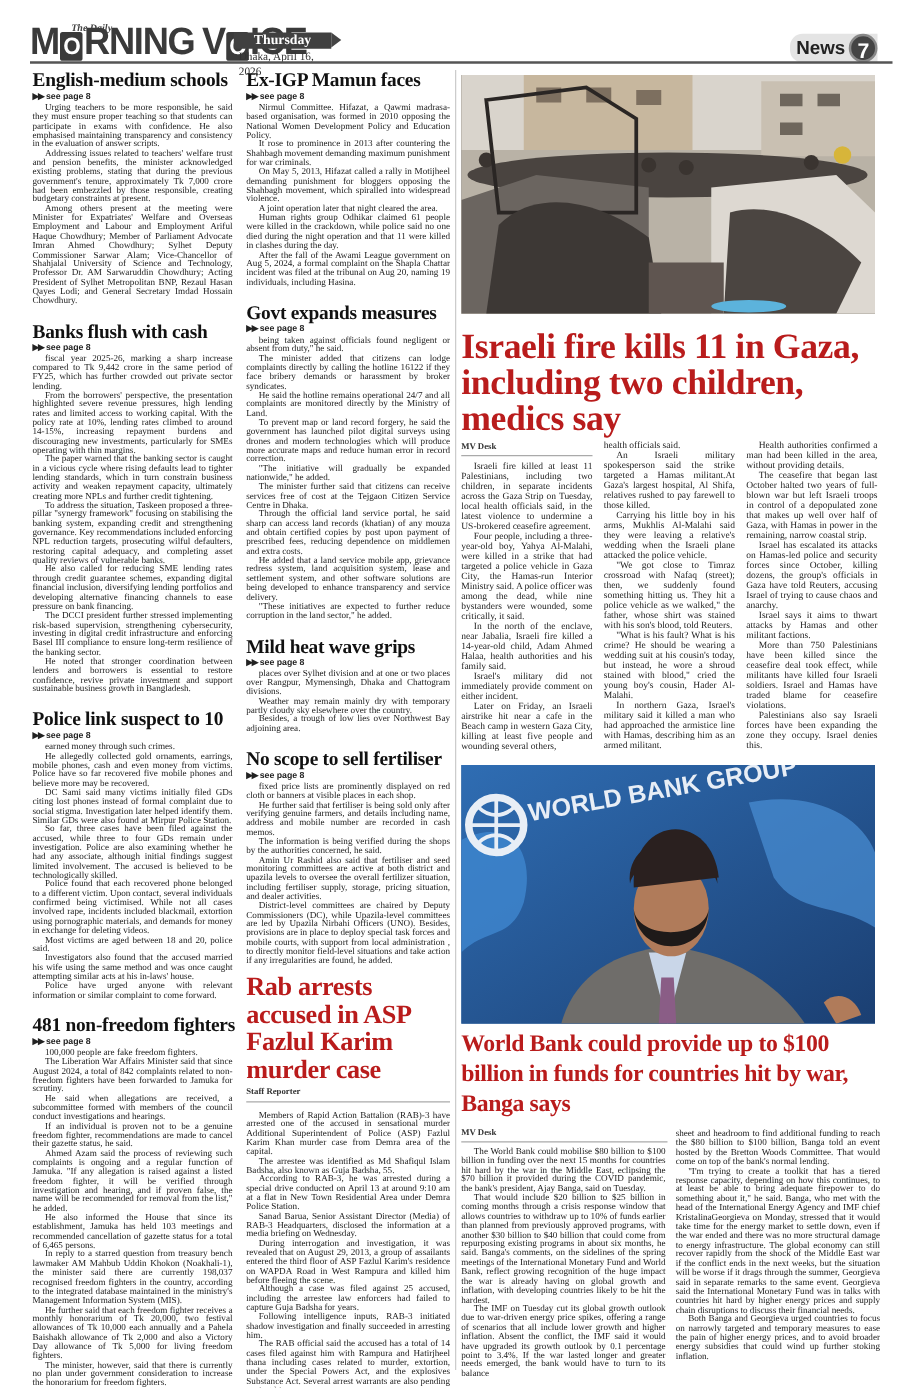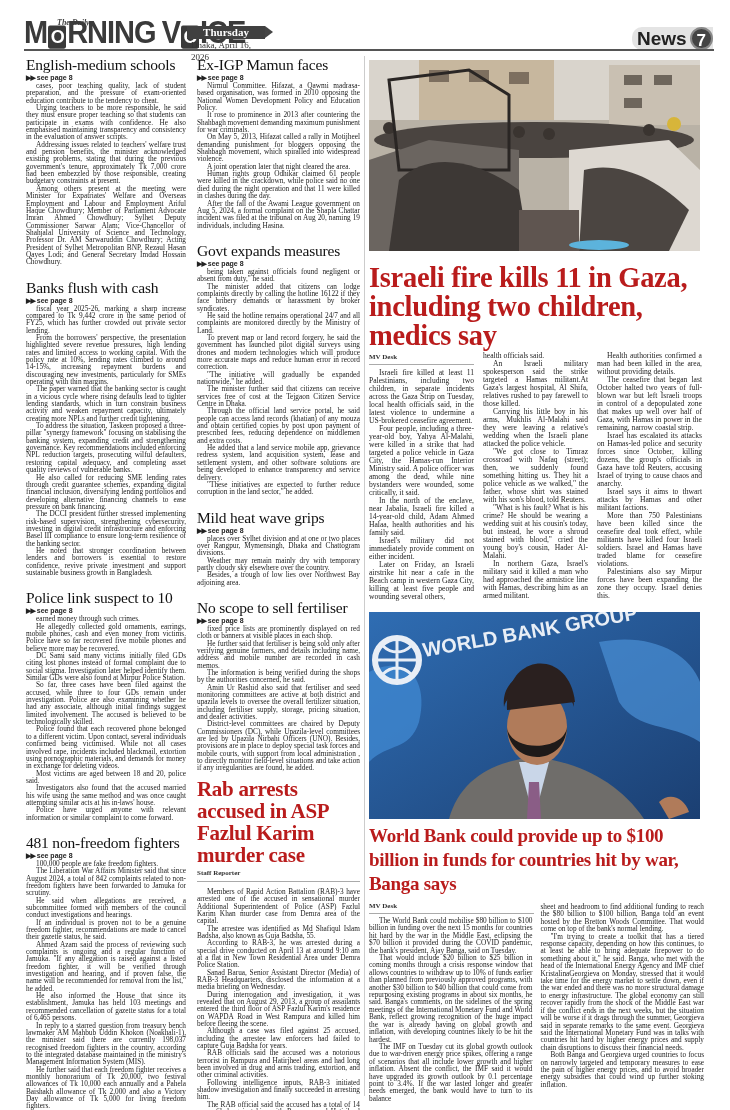--- a/index.html
+++ b/index.html
@@ -9,25 +9,25 @@
 .logo{position:absolute;left:24px;top:22px;height:26px;display:flex;align-items:flex-end}
 .logo-big{font-family:"Liberation Sans",sans-serif;font-weight:900;font-size:29px;letter-spacing:-1px;color:#3a3a3a;line-height:26px;transform:scaleY(1.05)}
 .logo-small{position:absolute;left:33px;top:-4px;font-family:"Liberation Serif",serif;font-size:8px;font-style:italic;font-weight:bold;color:#444}
 .logo-o{display:inline-block;width:18px;height:22px;background:#3a3a3a;color:#fff;text-align:center;font-size:18px;line-height:22px;border-radius:2px;margin:0 1px}
 .dateblock{position:absolute;left:187px;top:26px;width:78px}
 .dayband{background:#404040;color:#fff;font-weight:bold;font-size:11px;height:13px;line-height:13px;text-align:center;position:relative;width:78px}
 .dayband:after{content:"";position:absolute;right:-8px;top:0;border-left:8px solid #444;border-top:6.5px solid transparent;border-bottom:6.5px solid transparent}
 .dateline{font-size:9px;color:#333;padding-left:4px;line-height:12px}
 .topline{position:absolute;left:24px;top:49px;width:690px;height:2px;background:#555}
 .newsbadge{position:absolute;left:632px;top:27px;height:23px;display:flex;align-items:center;background:#e4e4e4;border-radius:10px 0 0 10px;padding-left:5px}
-.newsbadge span{font-family:"Liberation Sans",sans-serif;font-weight:bold;font-size:19px;color:#222}
+.newsbadge span{font-family:"Liberation Sans",sans-serif;font-weight:bold;font-size:15px;color:#222}
 .pagecircle{width:23px;height:23px;border-radius:50%;background:#444;color:#fff;font-family:"Liberation Sans",sans-serif;font-weight:bold;font-size:17px;text-align:center;line-height:23px;margin-left:3px;border:2px solid #888}
 .col{position:absolute;font-size:7.3px;line-height:7.35px;text-align:justify}
 .col p{text-indent:10px}
-.hl{font-weight:normal;font-size:15.5px;line-height:16px;color:#111;text-align:left;margin-top:3px;white-space:nowrap;letter-spacing:-0.2px}
+.hl{font-weight:bold;font-size:15.5px;line-height:16px;color:#111;text-align:left;margin-top:3px;white-space:nowrap;letter-spacing:-0.2px}
 .see{font-family:"Liberation Sans",sans-serif;font-weight:bold;font-size:7px;color:#222;line-height:9px}
 .see i{font-style:normal;letter-spacing:-1px}
 .gap{height:11px}
 .bighl{font-weight:bold;color:#b91c1c;line-height:1.03;letter-spacing:-0.3px}
 .byline{font-weight:bold;font-size:7px;color:#333;line-height:9px}
 .rule{height:1px;background:#aaa;margin:3px 0 6px}
 .photo1{position:absolute;left:369px;top:60px;width:331px;height:191px;overflow:hidden;background:#8a8680}
 .photo2{position:absolute;left:369px;top:612px;width:331px;height:207px;overflow:hidden;background:#2b5f9a}
 .cols3{position:absolute;display:grid;grid-template-columns:1fr 1fr 1fr;column-gap:9px;font-size:7.6px;line-height:8px;text-align:justify}
 .cols3 p{text-indent:10px}
@@ -52,21 +52,20 @@
     <span>News</span>
     <div class="pagecircle">7</div>
   </div>
   <div class="topline"></div>
 </div>
 
 <div class="col" style="left:26px;top:54px;width:160px">
   <article>
     <h2 class="hl">English-medium schools</h2>
     <div class="see"><i>▶▶</i> <span>see page 8</span></div>
-    <p>cases, poor teaching quality, lack of student preparation, and the pressure of exam-oriented education contribute to the tendency to cheat.</p>
     <p>Urging teachers to be more responsible, he said they must ensure proper teaching so that students can participate in exams with confidence. He also emphasised maintaining transparency and consistency in the evaluation of answer scripts.</p>
     <p>Addressing issues related to teachers' welfare trust and pension benefits, the minister acknowledged existing problems, stating that during the previous government's tenure, approximately Tk 7,000 crore had been embezzled by those responsible, creating budgetary constraints at present.</p>
     <p>Among others present at the meeting were Minister for Expatriates' Welfare and Overseas Employment and Labour and Employment Ariful Haque Chowdhury; Member of Parliament Advocate Imran Ahmed Chowdhury; Sylhet Deputy Commissioner Sarwar Alam; Vice-Chancellor of Shahjalal University of Science and Technology, Professor Dr. AM Sarwaruddin Chowdhury; Acting President of Sylhet Metropolitan BNP, Rezaul Hasan Qayes Lodi; and General Secretary Imdad Hossain Chowdhury.</p>
   </article>
   <div class="gap"></div>
   <article>
     <h2 class="hl">Banks flush with cash</h2>
     <div class="see"><i>▶▶</i> <span>see page 8</span></div>
     <p>fiscal year 2025-26, marking a sharp increase compared to Tk 9,442 crore in the same period of FY25, which has further crowded out private sector lending.</p>
     <p>From the borrowers' perspective, the presentation highlighted severe revenue pressures, high lending rates and limited access to working capital. With the policy rate at 10%, lending rates climbed to around 14-15%, increasing repayment burdens and discouraging new investments, particularly for SMEs operating with thin margins.</p>
@@ -119,21 +118,21 @@
   <div class="gap"></div>
   <article>
     <h2 class="hl">Govt expands measures</h2>
     <div class="see"><i>▶▶</i> <span>see page 8</span></div>
     <p>being taken against officials found negligent or absent from duty," he said.</p>
     <p>The minister added that citizens can lodge complaints directly by calling the hotline 16122 if they face bribery demands or harassment by broker syndicates.</p>
     <p>He said the hotline remains operational 24/7 and all complaints are monitored directly by the Ministry of Land.</p>
     <p>To prevent map or land record forgery, he said the government has launched pilot digital surveys using drones and modern technologies which will produce more accurate maps and reduce human error in record correction.</p>
     <p>"The initiative will gradually be expanded nationwide," he added.</p>
     <p>The minister further said that citizens can receive services free of cost at the Tejgaon Citizen Service Centre in Dhaka.</p>
-    <p>Through the official land service portal, he said people can access land records (khatian) of any mouza and obtain certified copies by post upon payment of prescribed fees, reducing dependence on middlemen and extra costs.</p>
+    <p>Through the official land service portal, he said sharp can access land records (khatian) of any mouza and obtain certified copies by post upon payment of prescribed fees, reducing dependence on middlemen and extra costs.</p>
     <p>He added that a land service mobile app, grievance redress system, land acquisition system, lease and settlement system, and other software solutions are being developed to enhance transparency and service delivery.</p>
     <p>"These initiatives are expected to further reduce corruption in the land sector," he added.</p>
   </article>
   <div class="gap"></div>
   <article>
     <h2 class="hl">Mild heat wave grips</h2>
     <div class="see"><i>▶▶</i> <span>see page 8</span></div>
     <p>places over Sylhet division and at one or two places over Rangpur, Mymensingh, Dhaka and Chattogram divisions.</p>
     <p>Weather may remain mainly dry with temporary partly cloudy sky elsewhere over the country.</p>
     <p>Besides, a trough of low lies over Northwest Bay adjoining area.</p>
@@ -152,21 +151,20 @@
   <article>
     <h2 class="bighl" style="font-size:21px;line-height:22px;text-align:left;white-space:normal">Rab arrests accused in ASP Fazlul Karim murder case</h2>
     <div class="byline" style="margin-top:3px">Staff Reporter</div>
     <div class="rule"></div>
     <p>Members of Rapid Action Battalion (RAB)-3 have arrested one of the accused in sensational murder Additional Superintendent of Police (ASP) Fazlul Karim Khan murder case from Demra area of the capital.</p>
     <p>The arrestee was identified as Md Shafiqul Islam Badsha, also known as Guja Badsha, 55.</p>
     <p>According to RAB-3, he was arrested during a special drive conducted on April 13 at around 9:10 am at a flat in New Town Residential Area under Demra Police Station.</p>
     <p>Sanad Barua, Senior Assistant Director (Media) of RAB-3 Headquarters, disclosed the information at a media briefing on Wednesday.</p>
     <p>During interrogation and investigation, it was revealed that on August 29, 2013, a group of assailants entered the third floor of ASP Fazlul Karim's residence on WAPDA Road in West Rampura and killed him before fleeing the scene.</p>
     <p>Although a case was filed against 25 accused, including the arrestee law enforcers had failed to capture Guja Badsha for years.</p>
-    <p>RAB officials said the accused was a notorious terrorist in Rampura and Hatirjheel areas and had long been involved in drug and arms trading, extortion, and other criminal activities.</p>
     <p>Following intelligence inputs, RAB-3 initiated shadow investigation and finally succeeded in arresting him.</p>
     <p>The RAB official said the accused has a total of 14 cases filed against him with Rampura and Hatirjheel thana including cases related to murder, extortion, under the Special Powers Act, and the explosives Substance Act. Several arrest warrants are also pending against him.</p>
   </article>
 </div>
 
 <div class="vline" style="left:364px;top:56px;height:1040px"></div>
 
 <div class="photo1" title="Crowd gathers around burnt-out police vehicle in Gaza City">
   <svg width="331" height="191" viewBox="0 0 331 191">
     <rect width="331" height="191" fill="#b9b2a6"></rect>
@@ -215,21 +213,21 @@
     <p>"We got close to Timraz crossroad with Nafaq (street); then, we suddenly found something hitting us. They hit a police vehicle as we walked," the father, whose shirt was stained with his son's blood, told Reuters.</p>
     <p>"What is his fault? What is his crime? He should be wearing a wedding suit at his cousin's today, but instead, he wore a shroud stained with blood," cried the young boy's cousin, Hader Al-Malahi.</p>
     <p>In northern Gaza, Israel's military said it killed a man who had approached the armistice line with Hamas, describing him as an armed militant.</p>
   </div>
   <div style="margin-top:-12px">
     <p>Health authorities confirmed a man had been killed in the area, without providing details.</p>
     <p>The ceasefire that began last October halted two years of full-blown war but left Israeli troops in control of a depopulated zone that makes up well over half of Gaza, with Hamas in power in the remaining, narrow coastal strip.</p>
     <p>Israel has escalated its attacks on Hamas-led police and security forces since October, killing dozens, the group's officials in Gaza have told Reuters, accusing Israel of trying to cause chaos and anarchy.</p>
     <p>Israel says it aims to thwart attacks by Hamas and other militant factions.</p>
     <p>More than 750 Palestinians have been killed since the ceasefire deal took effect, while militants have killed four Israeli soldiers. Israel and Hamas have traded blame for ceasefire violations.</p>
-    <p>Palestinians also say Mirpur forces have been expanding the zone they occupy. Israel denies this.</p>
+    <p>Palestinians also say Israeli forces have been expanding the zone they occupy. Israel denies this.</p>
   </div>
 </div>
 
 <div class="photo2" title="Ajay Banga in front of World Bank Group logo">
   <svg width="331" height="207" viewBox="0 0 331 207">
     <defs>
       <linearGradient id="bg" x1="0" y1="0" x2="1" y2="1">
         <stop offset="0" stop-color="#2f6db3"></stop>
           <stop offset="1" stop-color="#1b3f72"></stop>
       </linearGradient>

